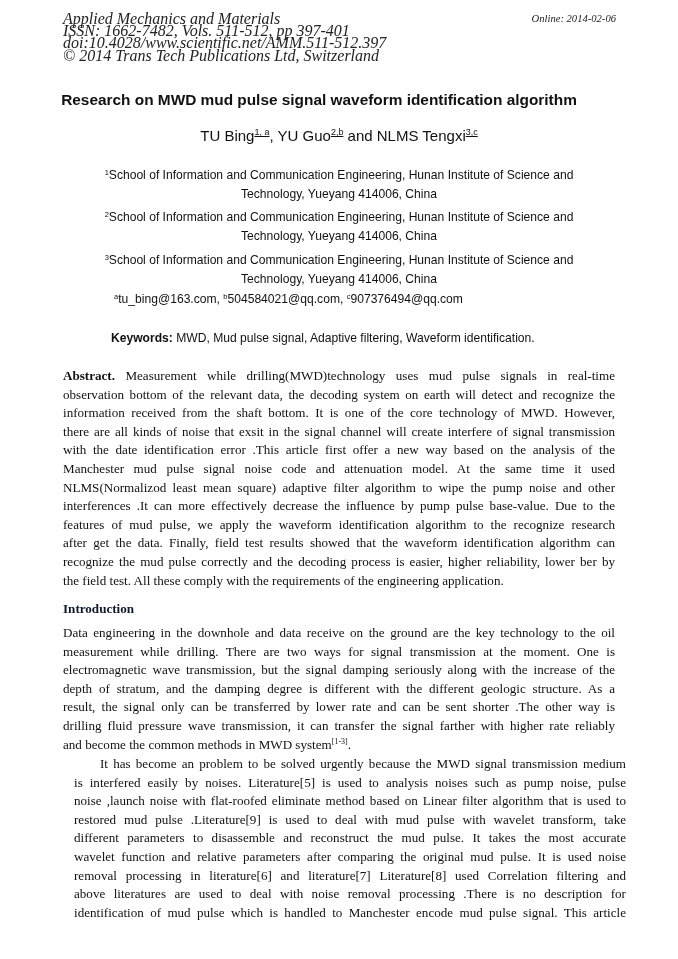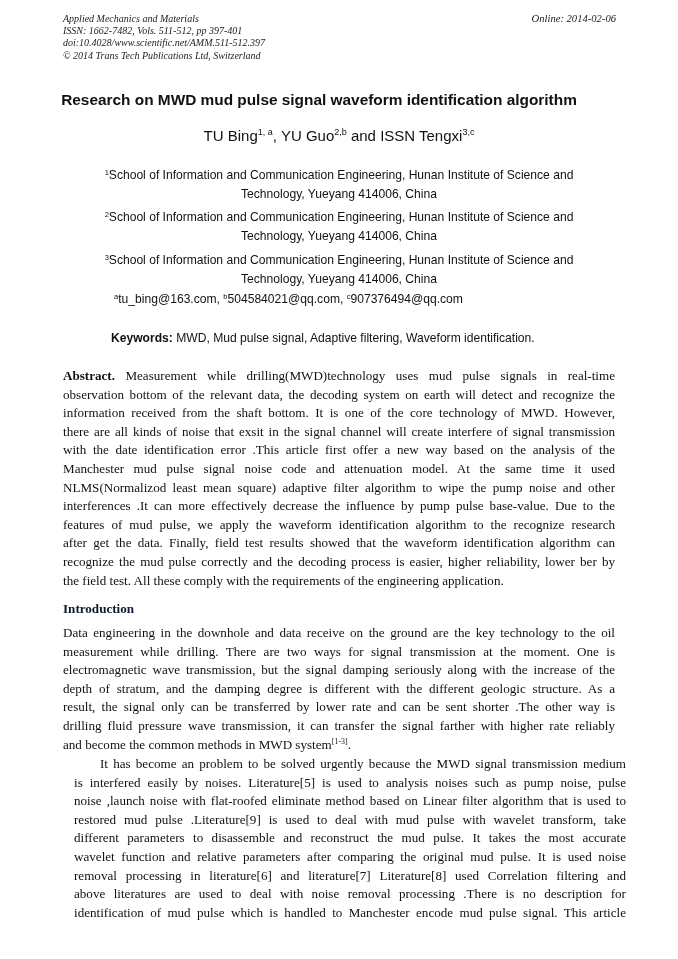--- a/index.html
+++ b/index.html
@@ -1,25 +1,25 @@
 <!DOCTYPE html>
 <html><head>
 <meta charset="utf-8">
 <style>
   html, body { margin: 0; padding: 0; background: #ffffff; }
   body { width: 678px; height: 959px; position: relative; overflow: hidden; color: #1a1a1a; }
   .page { position: absolute; left: 0; top: 0; width: 678px; height: 959px; background: #fff; }
 
-  .hdr { position: absolute; left: 63px; top: 13px; font-family: "Liberation Serif", serif; font-style: italic; font-size: 10px; line-height: 12.2px; color: #222; }
+  .hdr { position: absolute; left: 63px; top: 13px; font-family: "Liberation Serif", serif; font-style: italic; font-size: 16px; line-height: 12.2px; color: #222; }
   .hdr div { white-space: nowrap; }
   .online { position: absolute; right: 62px; top: 13px; font-family: "Liberation Serif", serif; font-style: italic; font-size: 10.6px; line-height: 12.2px; color: #222; white-space: nowrap; }
 
   .title { position: absolute; left: 0; width: 638px; top: 91px; text-align: center; font-family: "Liberation Sans", sans-serif; font-weight: bold; font-size: 15.4px; color: #111; white-space: nowrap; }
   .authors { position: absolute; left: 0; width: 678px; top: 127px; text-align: center; font-family: "Liberation Sans", sans-serif; font-size: 15px; color: #111; white-space: nowrap; }
-  .authors sup { font-size: 9px; vertical-align: 6px; line-height: 0; }
+  .authors sup { font-size: 9px; vertical-align: 6px; line-height: 0; text-decoration: underline; }
 
   .affil { position: absolute; left: 63px; width: 552px; text-align: center; font-family: "Liberation Sans", sans-serif; font-size: 12.1px; line-height: 18.6px; color: #111; }
   .affil sup, .emails sup { font-size: 7.5px; vertical-align: 4px; line-height: 0; }
   .emails { position: absolute; left: 0; width: 577px; top: 292px; text-align: center; font-family: "Liberation Sans", sans-serif; font-size: 12.1px; color: #111; white-space: nowrap; }
 
   .keywords { position: absolute; left: 63px; top: 331px; font-family: "Liberation Sans", sans-serif; font-size: 12.1px; color: #111; white-space: nowrap; }
   .keywords b { font-weight: bold; padding-left: 48px; }
 
   .para { position: absolute; left: 63px; width: 552px; font-family: "Liberation Serif", serif; font-size: 13.1px; line-height: 18.6px; color: #111; text-align: justify; }
   .para .ln { display: block; text-align: justify; text-align-last: justify; white-space: nowrap; height: 18.6px; }
@@ -39,21 +39,21 @@
     <div>Applied Mechanics and Materials</div>
     <div>ISSN: 1662-7482, Vols. 511-512, pp 397-401</div>
     <div>doi:10.4028/www.scientific.net/AMM.511-512.397</div>
     <div>© 2014 Trans Tech Publications Ltd, Switzerland</div>
   </div>
   <div class="online">Online: 2014-02-06</div>
 
   <div class="title">Research on MWD mud pulse signal waveform identification algorithm</div>
 
   <div class="authors">
-    <span>TU Bing</span><sup>1, a</sup><span>, </span><span>YU Guo</span><sup>2,b</sup><span> and </span><span>ISSN Tengxi</span><sup>3,c</sup>
+    <span>TU Bing</span><sup>1, a</sup><span>, </span><span>YU Guo</span><sup>2,b</sup><span> and </span><span>NLMS Tengxi</span><sup>3,c</sup>
   </div>
 
   <div class="affil" style="top:166px;">
     <div><sup>1</sup><span>School of Information and Communication Engineering, Hunan Institute of Science and</span></div>
     <div>Technology, Yueyang 414006, China</div>
   </div>
   <div class="affil" style="top:208px;">
     <div><sup>2</sup><span>School of Information and Communication Engineering, Hunan Institute of Science and</span></div>
     <div>Technology, Yueyang 414006, China</div>
   </div>

